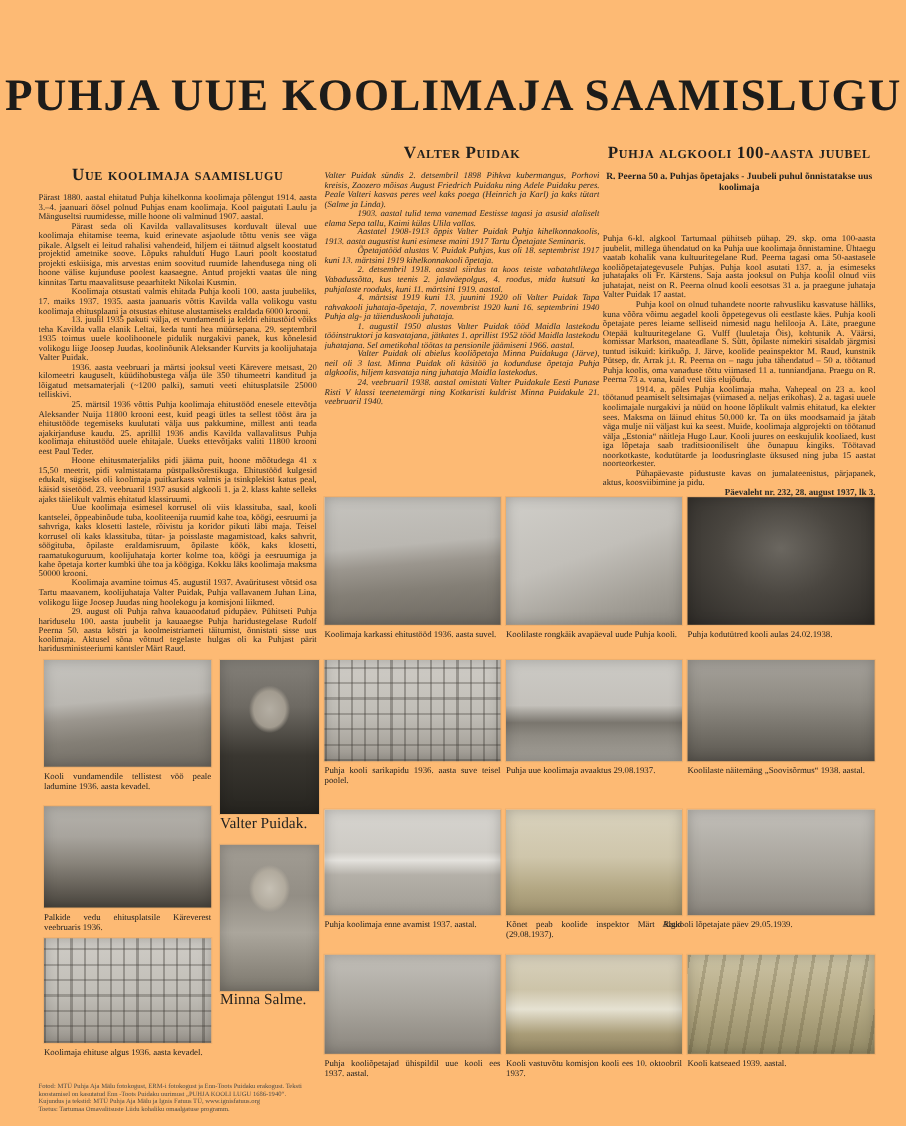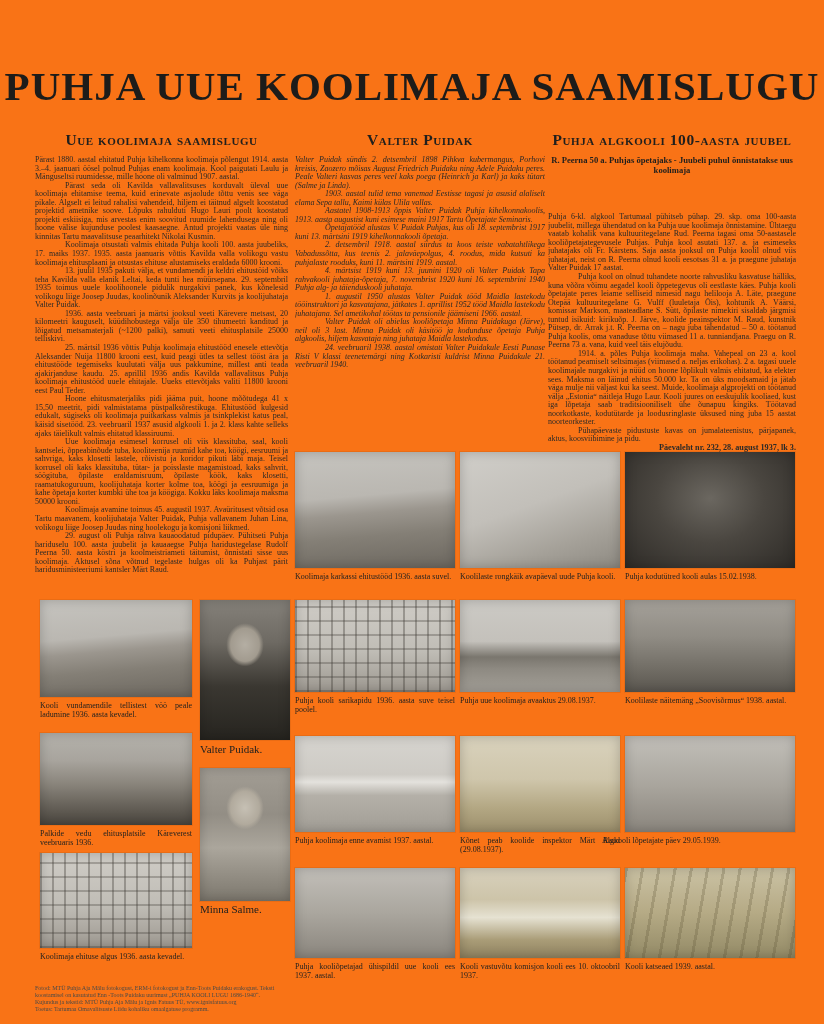--- a/index.html
+++ b/index.html
@@ -1,19 +1,19 @@
 <!DOCTYPE html>
 <html lang="et"><head>
 <meta charset="utf-8">
 <title>Puhja uue koolimaja saamislugu</title>
 <style>
   html,body{margin:0;padding:0;background:#b9b8b6;}
   .poster{
     position:relative;width:824px;height:1024px;margin:0 auto;
-    background:#f97316;
+    background:#fdba74;
     font-family:"Liberation Serif","DejaVu Serif",serif;
     color:#2a2927;overflow:hidden;
   }
   .title{
     position:absolute;left:0;top:62px;width:824px;margin:0;
     text-align:center;font-size:41px;font-weight:700;letter-spacing:1px;
     color:#1d1c1a;
   }
   .col{position:absolute;top:131px;}
   .colhead{
@@ -25,21 +25,21 @@
     font-weight:700;color:#201f1d;
   }
   .colbody{overflow:hidden;text-align:justify;font-size:8px;line-height:8.55px;}
   .colbody p{margin:0;text-indent:30px;}
   .colbody p.first{text-indent:0;}
   .source-line{margin-top:2px;font-weight:700;text-align:right;text-indent:0;font-size:8.2px;}
   .ph{position:absolute;box-shadow:0 0 0 1px rgba(0,0,0,.06), inset 0 0 12px rgba(0,0,0,.22);}
   .cap{
     position:absolute;font-size:8px;line-height:9px;text-align:justify;color:#232220;
   }
-  .cap.portrait-cap{text-align:left;font-size:11px;}
+  .cap.portrait-cap{text-align:left;font-size:14px;}
   .footer{
     position:absolute;left:35px;top:985px;width:310px;
     font-size:6px;line-height:6.9px;color:#4b4a47;white-space:nowrap;
   }
   
   .tone-constr{background:linear-gradient(175deg,#c6c4bf 0%,#bab7b1 38%,#9b968e 52%,#847f76 70%,#6c675f 100%);}
   .tone-constr2{background:linear-gradient(180deg,#b5b2ac 0%,#a8a49d 30%,#8a857c 55%,#5e5951 85%,#4a463f 100%);}
   .tone-road{background:linear-gradient(160deg,#d0cec9 0%,#c2bfb9 45%,#a5a199 75%,#8e8a82 100%);}
   .tone-dark{background:radial-gradient(ellipse at 50% 40%,#6b6760 0%,#4a4640 45%,#2e2b27 100%);}
   .tone-frame{background:
@@ -62,21 +62,21 @@
     radial-gradient(ellipse 26px 30px at 50% 30%,#c6c0b4 0%,#b1aa9d 55%,rgba(0,0,0,0) 72%),
     linear-gradient(180deg,#a29d94 0%,#938e85 35%,#aba69c 60%,#7c776d 100%);}
 </style>
 </head>
 <body>
 
 <div class="poster">
 
   <h1 class="title">PUHJA UUE KOOLIMAJA SAAMISLUGU</h1>
 
-  <section class="col" style="left:35px;width:253px;">
+  <section class="col" style="left:35px;width:253px;margin-top:20px;">
     <h2 class="colhead">Uue koolimaja saamislugu</h2>
     <div class="colbody" style="height:442px;">
       <p class="first">Pärast 1880. aastal ehitatud Puhja kihelkonna koolimaja põlengut 1914. aasta 3.–4. jaanuari öösel polnud Puhjas enam  koolimaja. Kool paigutati Laulu ja Mänguseltsi ruumidesse, mille hoone oli valminud 1907. aastal.</p>
       <p>Pärast seda oli Kavilda vallavalitsuses korduvalt üleval uue koolimaja ehitamise teema, kuid erinevate asjaolude tõttu venis see väga pikale. Algselt ei leitud rahalisi vahendeid, hiljem ei täitnud algselt koostatud projektid ametnike soove. Lõpuks rahulduti Hugo Lauri poolt koostatud projekti eskiisiga, mis arvestas enim soovitud ruumide lahendusega ning oli hoone välise kujunduse poolest kaasaegne. Antud projekti vaatas üle ning kinnitas Tartu maavalitsuse peaarhitekt Nikolai Kusmin.</p>
       <p>Koolimaja otsustati valmis ehitada Puhja kooli 100. aasta juubeliks, 17. maiks 1937. 1935. aasta jaanuaris võttis Kavilda valla volikogu vastu koolimaja ehitusplaani ja otsustas ehituse alustamiseks eraldada 6000 krooni.</p>
       <p>13. juulil 1935 pakuti välja, et vundamendi ja keldri ehitustöid võiks teha Kavilda valla elanik Leltai, keda tunti hea müürsepana. 29. septembril 1935 toimus uuele koolihoonele pidulik nurgakivi panek, kus kõnelesid volikogu liige Joosep Juudas, koolinõunik Aleksander Kurvits ja koolijuhataja Valter Puidak.</p>
       <p>1936. aasta veebruari ja märtsi jooksul veeti Kärevere metsast, 20 kilomeetri kauguselt, küüdihobustega välja üle 350 tihumeetri kanditud ja lõigatud metsamaterjali (~1200 palki), samuti veeti ehitusplatsile 25000 telliskivi.</p>
       <p>25. märtsil 1936 võttis Puhja koolimaja ehitustööd enesele ettevõtja Aleksander Nuija 11800 krooni eest, kuid peagi ütles ta sellest tööst ära ja ehitustööde tegemiseks kuulutati välja uus pakkumine, millest anti teada ajakirjanduse kaudu. 25. aprillil 1936 andis Kavilda vallavalitsus Puhja koolimaja ehitustööd uuele ehitajale. Uueks ettevõtjaks valiti 11800 krooni eest Paul Teder.</p>
       <p>Hoone ehitusmaterjaliks pidi jääma puit, hoone mõõtudega 41 x 15,50 meetrit, pidi valmistatama püstpalksõrestikuga. Ehitustööd kulgesid edukalt, sügiseks oli koolimaja puitkarkass valmis ja tsinkplekist katus peal, käisid sisetööd. 23. veebruaril 1937 asusid algkooli 1. ja 2. klass kahte selleks ajaks täielikult valmis ehitatud klassiruumi.</p>
       <p>Uue koolimaja esimesel korrusel oli viis klassituba, saal, kooli kantselei, õppeabinõude tuba, kooliteenija ruumid kahe toa, köögi, eesruumi ja sahvriga, kaks klosetti lastele, rõivistu ja koridor pikuti läbi maja. Teisel korrusel oli kaks klassituba, tütar- ja poisslaste magamistoad, kaks sahvrit, söögituba, õpilaste eraldamisruum, õpilaste köök, kaks klosetti, raamatukoguruum, koolijuhataja korter kolme toa, köögi ja eesruumiga ja kahe õpetaja korter kumbki ühe toa ja köögiga. Kokku läks koolimaja maksma 50000 krooni.</p>
@@ -110,21 +110,21 @@
       <p>Pühapäevaste pidustuste kavas on jumalateenistus, pärjapanek, aktus, koosviibimine ja pidu.</p>
       <p class="source-line">Päevaleht nr. 232, 28. august 1937, lk 3.</p>
     </div>
   </section>
 
   <div class="ph tone-constr" style="left:295px;top:452px;width:160px;height:116px;"></div>
   <div class="cap" style="left:295px;top:572px;width:160px;">Koolimaja karkassi ehitustööd 1936. aasta suvel.</div>
   <div class="ph tone-road" style="left:460px;top:452px;width:160px;height:116px;"></div>
   <div class="cap" style="left:460px;top:572px;width:160px;">Koolilaste rongkäik avapäeval uude Puhja kooli.</div>
   <div class="ph tone-dark" style="left:625px;top:452px;width:170px;height:116px;"></div>
-  <div class="cap" style="left:625px;top:572px;width:170px;">Puhja kodutütred kooli aulas 15.02.1938.</div>
+  <div class="cap" style="left:625px;top:572px;width:170px;">Puhja kodutütred kooli aulas 24.02.1938.</div>
 
   <div class="ph tone-frame" style="left:295px;top:600px;width:160px;height:92px;"></div>
   <div class="cap" style="left:295px;top:696px;width:160px;">Puhja kooli sarikapidu 1936. aasta suve teisel poolel.</div>
   <div class="ph tone-crowd" style="left:460px;top:600px;width:160px;height:92px;"></div>
   <div class="cap" style="left:460px;top:696px;width:160px;">Puhja uue koolimaja avaaktus 29.08.1937.</div>
   <div class="ph tone-group" style="left:625px;top:600px;width:170px;height:92px;"></div>
   <div class="cap" style="left:625px;top:696px;width:170px;">Koolilaste näitemäng „Soovisõrmus“ 1938. aastal.</div>
 
   <div class="ph tone-building" style="left:295px;top:736px;width:160px;height:96px;"></div>
   <div class="cap" style="left:295px;top:836px;width:160px;">Puhja  koolimaja enne avamist 1937. aastal.</div>

